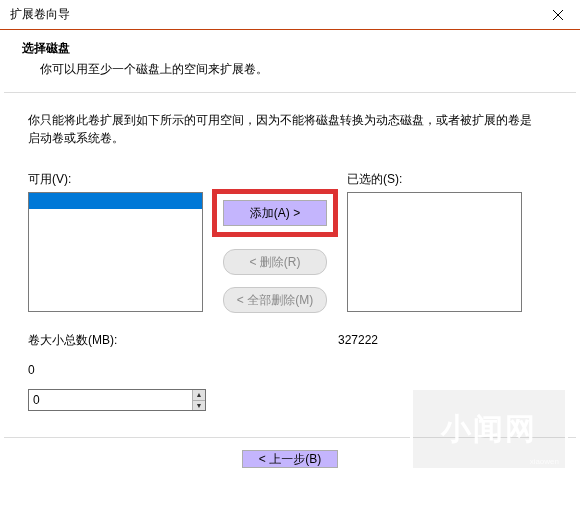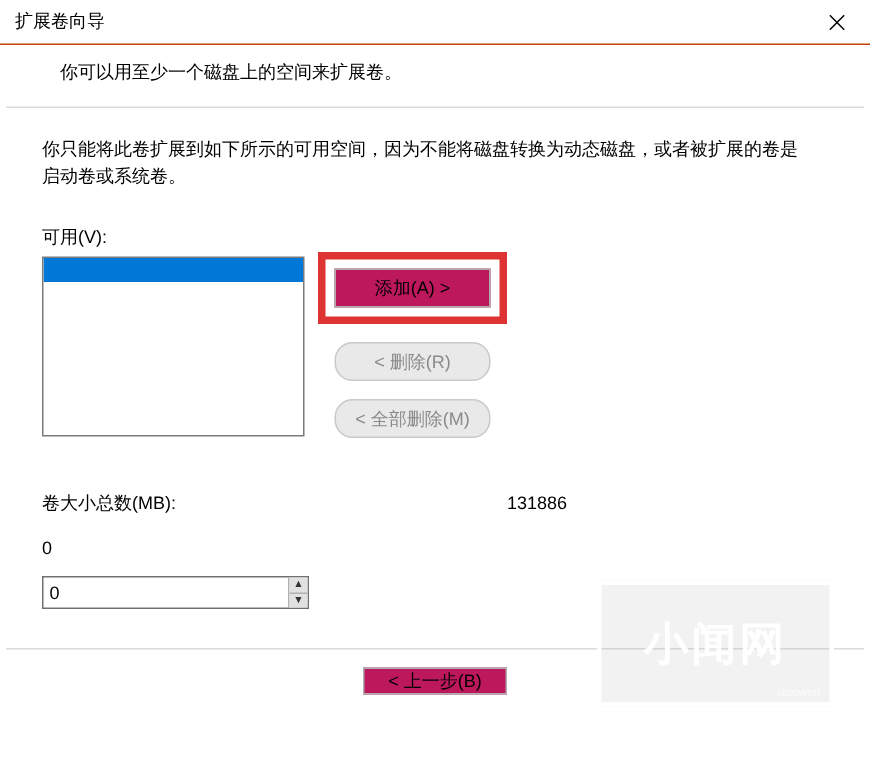--- a/index.html
+++ b/index.html
@@ -84,41 +84,41 @@
     width: 120px;
     display: flex;
     flex-direction: column;
     gap: 12px;
     padding-top: 18px;
     align-items: center;
   }
   .btn {
     width: 104px;
     height: 26px;
-    background: #be185d;
+    background: #c4b5fd;
     border: 1px solid #adadad;
     font-size: 12px;
     display: flex;
     align-items: center;
     justify-content: center;
     cursor: default;
   }
   .btn.disabled {
     color: #8a8a8a;
     background: #e9e9e9;
     border-color: #c9c9c9;
     border-radius: 12px;
   }
   .highlight-frame {
     border: 5px solid #d33;
     padding: 6px;
     display: inline-flex;
   }
   .form-rows {
-    margin-top: 28px;
+    margin-top: 12px;
   }
   .form-row {
     display: flex;
     height: 30px;
     align-items: center;
   }
   .form-row .flabel {
     width: 310px;
     font-size: 12px;
   }
@@ -161,21 +161,21 @@
   .footer-hr { border-top: 1px solid #dcdcdc; margin: 22px 4px 0 4px; }
   .footer {
     display: flex;
     justify-content: center;
     gap: 8px;
     padding: 12px 0 0 0;
   }
   .footer .btn { width: 96px; height: 18px; }
   .watermark {
     position: absolute;
-    right: 24px;
+    right: 12px;
     bottom: 34px;
     width: 158px;
     height: 84px;
     border: 3px solid rgba(255,255,255,0.96);
     background: rgba(160,160,160,0.14);
     display: flex;
     align-items: center;
     justify-content: center;
     color: rgba(255,255,255,0.95);
     font-weight: bold;
@@ -201,20 +201,21 @@
   <span class="title">扩展卷向导</span>
   <div class="close-btn">
     <svg width="10" height="10" viewBox="0 0 10 10">
       <line x1="0" y1="0" x2="10" y2="10" stroke="#000" stroke-width="1"></line>
       <line x1="10" y1="0" x2="0" y2="10" stroke="#000" stroke-width="1"></line>
     </svg>
   </div>
 </div>
 
 <div class="header-block">
+  <div class="header-heading">选择磁盘</div>
   <div class="header-sub">你可以用至少一个磁盘上的空间来扩展卷。</div>
 </div>
 
 <div class="hr"></div>
 
 <div class="content">
   <div class="desc">你只能将此卷扩展到如下所示的可用空间，因为不能将磁盘转换为动态磁盘，或者被扩展的卷是启动卷或系统卷。</div>
 
   <div class="cols">
 
@@ -228,27 +229,31 @@
     </div>
 
     <div class="mid-buttons">
       <div class="highlight-frame">
         <div class="btn">添加(A) &gt;</div>
       </div>
       <div class="btn disabled">&lt; 删除(R)</div>
       <div class="btn disabled">&lt; 全部删除(M)</div>
     </div>
 
+    <div>
+      <div class="col-label">已选的(S):</div>
+      <div class="listbox"></div>
+    </div>
 
   </div>
 
   <div class="form-rows">
     <div class="form-row">
       <div class="flabel">卷大小总数(MB):</div>
-      <div class="fval">131886</div>
+      <div class="fval">327222</div>
     </div>
     <div class="form-row">
       <div class="fval">0</div>
     </div>
     <div class="form-row">
       <div class="spin-wrap">
         <input class="spin-input" value="0" style="">
         <div class="spin-btns">
           <div>▲</div>
           <div>▼</div>

